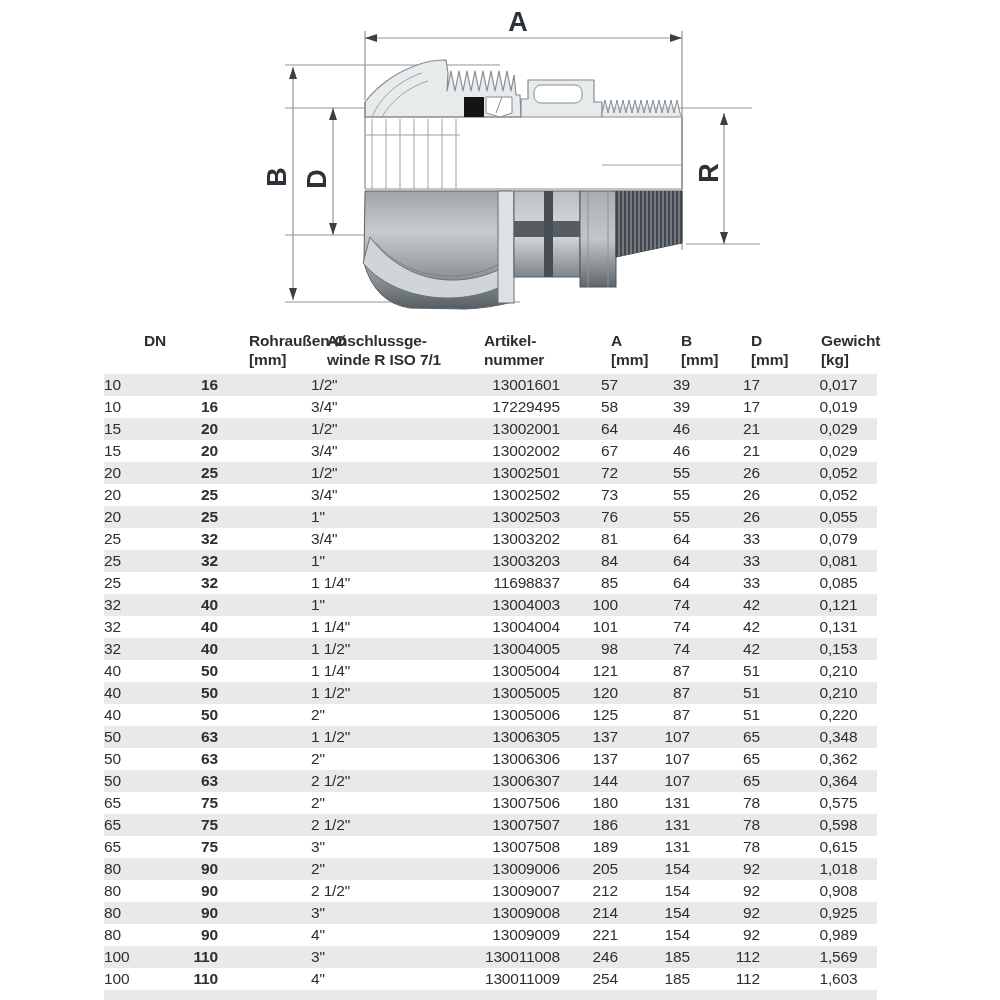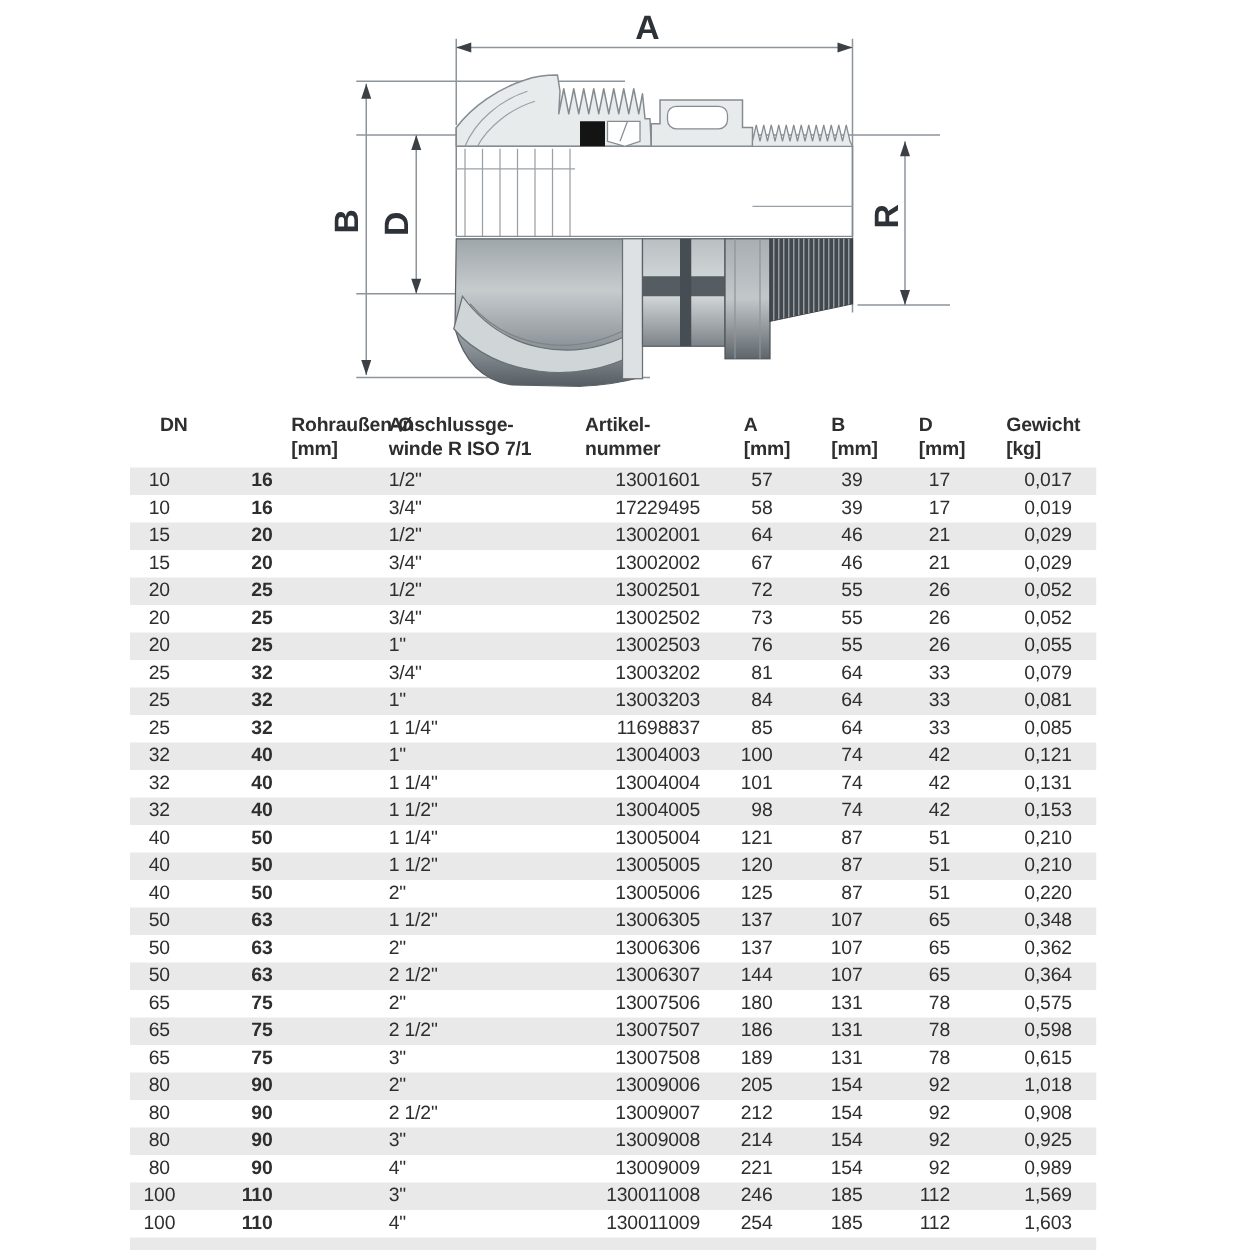--- a/index.html
+++ b/index.html
@@ -5,34 +5,34 @@
   html,body{margin:0;padding:0;background:#ffffff;}
   #page{position:relative;width:1000px;height:1000px;background:#ffffff;overflow:hidden;
         font-family:"Liberation Sans","DejaVu Sans",sans-serif;color:#2e2e2e;}
 
   
   #drawing{position:absolute;left:250px;top:5px;width:520px;height:310px;}
   .dimlabel{font-family:"Liberation Sans","DejaVu Sans",sans-serif;font-weight:bold;
             font-size:27px;fill:#2c3237;}
 
   
-  #tbl-header{position:absolute;left:0;top:331px;width:924px;height:40px;
+  #tbl-header{position:absolute;left:16px;top:331px;width:924px;height:40px;
               font-size:15.5px;font-weight:bold;line-height:19px;letter-spacing:-0.15px;}
   .hcell{position:absolute;white-space:nowrap;}
   .hcell span{display:block;}
   .h1{left:128px;} .h1 .l1{visibility:hidden;}
   .h2{left:185px;margin-left:48px;} .h3{left:311px;} .h4{left:468px;}
   .h5{left:595px;} .h6{left:665px;} .h7{left:735px;} .h8{left:805px;}
 
   #tbl-rows{position:absolute;left:104px;top:374px;width:773px;}
   .row{display:grid;grid-template-columns:47px 67px 250px 92px 58px 72px 70px 117px;
        height:22px;line-height:22px;font-size:15.5px;letter-spacing:-0.15px;}
   .row.odd{background:#e9e9e9;}
   .cell{white-space:nowrap;overflow:visible;}
-  .c1{text-align:center;}
+  .c1{text-align:left;}
   .c2{text-align:right;font-weight:bold;}
   .c3{text-align:left;padding-left:93px;}
   .c4{text-align:right;}
   .c5,.c6,.c7{text-align:right;}
   .c8{text-align:center;padding-left:40px;}
 
   #tbl-footer-stripe{position:absolute;left:104px;top:990px;width:773px;height:10px;
                      background:#e9e9e9;}
 </style>
 </head>

